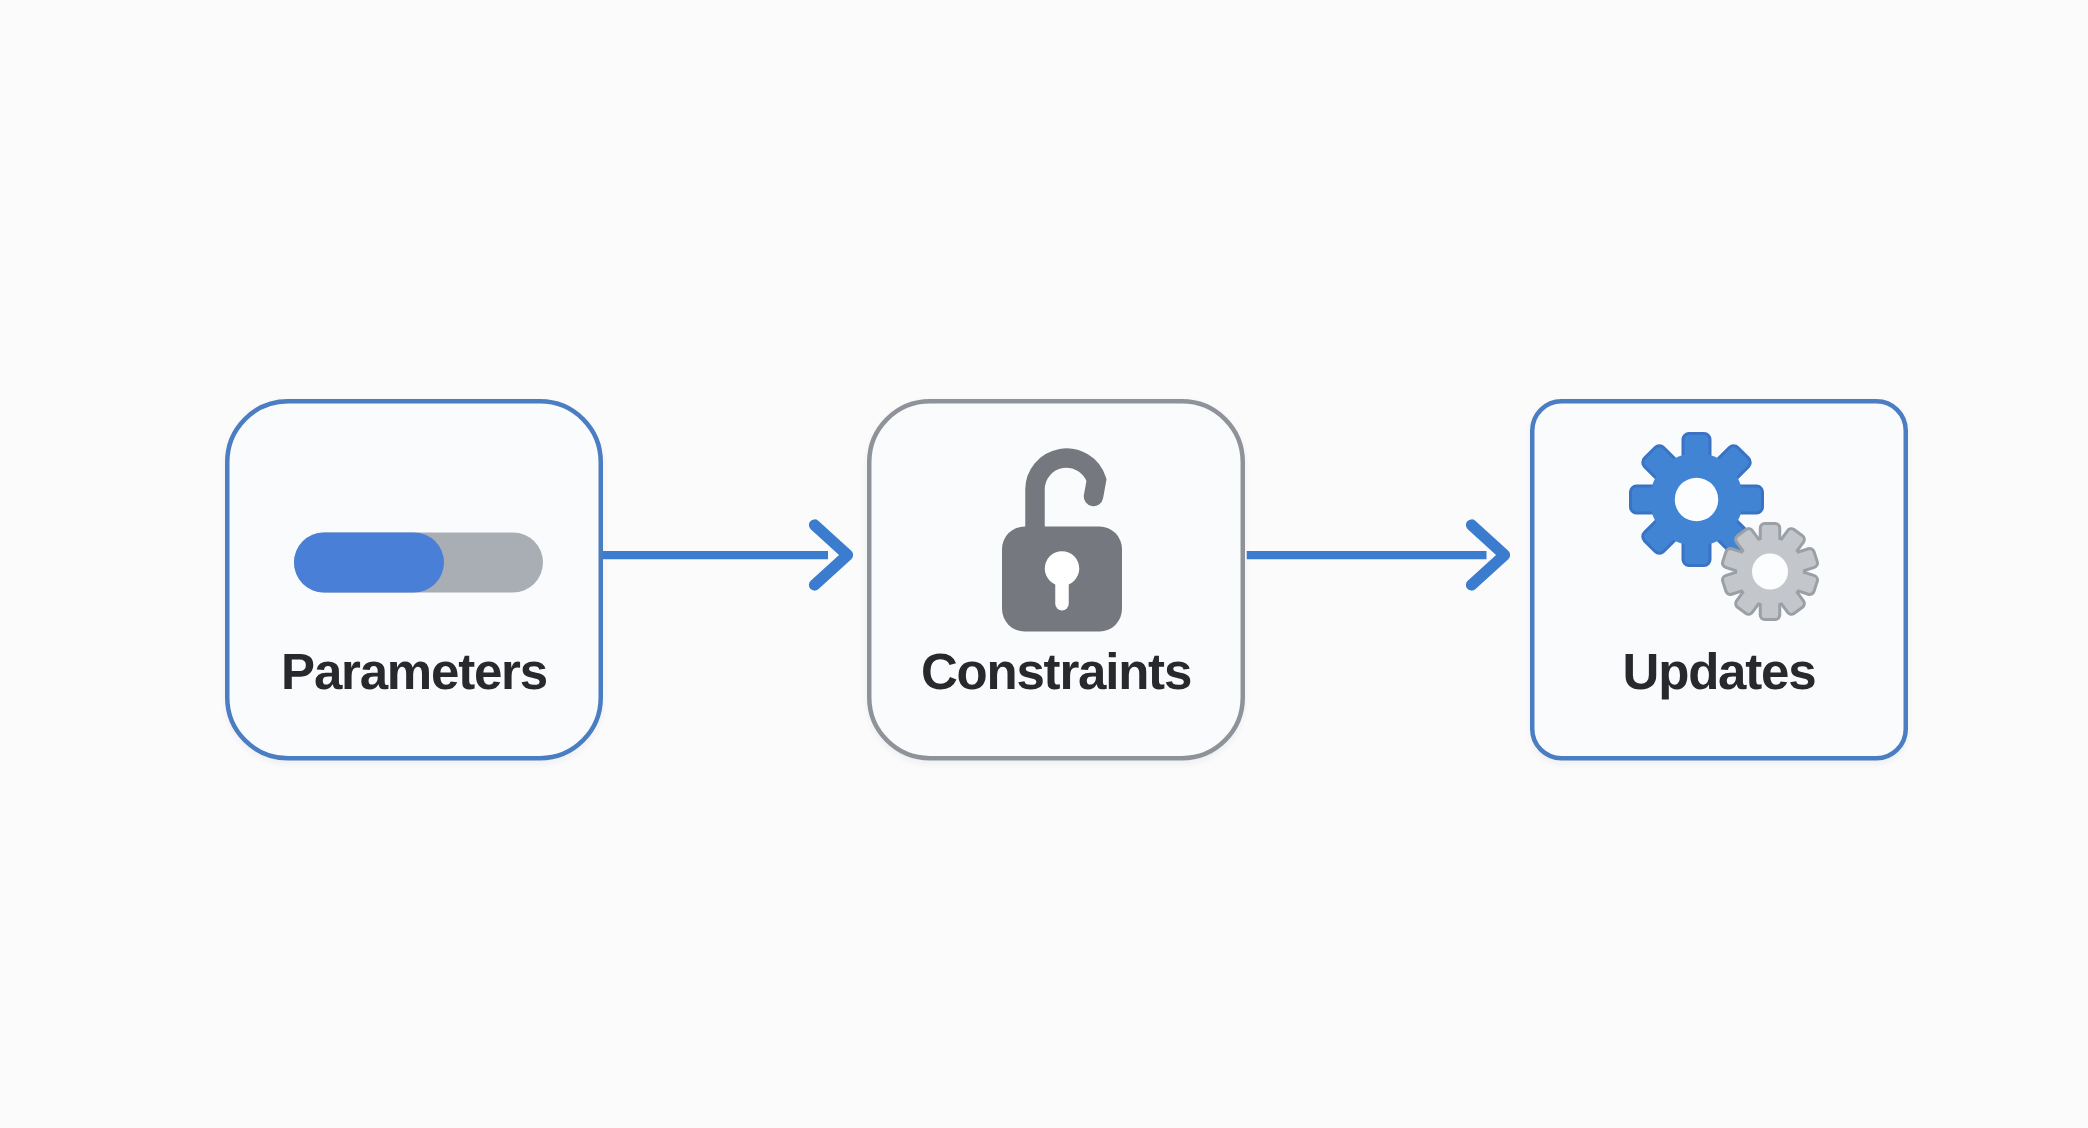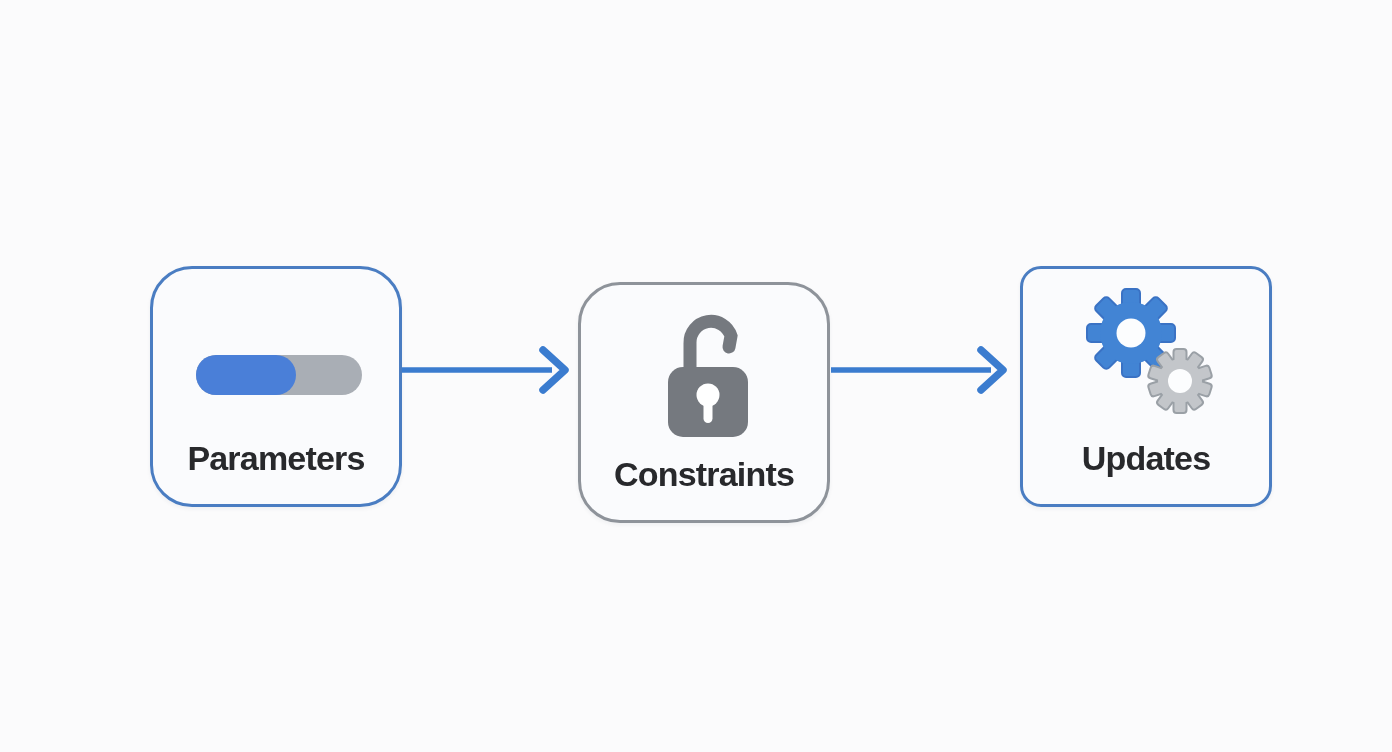--- a/index.html
+++ b/index.html
@@ -24,21 +24,21 @@
     background: #fafbfd;
     box-sizing: border-box;
     box-shadow: 0 2px 4px rgba(40,50,70,0.06);
   }
   .node-blue   { border: 3px solid #4a7dc2; }
   .node-gray   { border: 3px solid #8e939a; }
   .node-label {
     position: absolute;
     left: 0;
     right: 0;
-    bottom: 26px;
+    bottom: 36px;
     text-align: center;
     font-size: 34px;
     font-weight: 600;
     letter-spacing: -0.8px;
     color: #28292c;
   }
   
   .pill-track {
     position: absolute;
     left: 43px;
@@ -70,21 +70,21 @@
       <div class="pill-fill" style="width: 60%;"></div>
     </div>
     <div class="node-label">Parameters</div>
   </div>
 
   <svg class="arrow-svg" style="left:402px;" width="170" height="60" viewBox="0 0 170 60">
     <line x1="0" y1="30" x2="150" y2="30" stroke="#3b7ccf" stroke-width="5.5"></line>
     <path d="M 141 10 L 163 30 L 141 50" fill="none" stroke="#3b7ccf" stroke-width="7.5" stroke-linecap="round" stroke-linejoin="round"></path>
   </svg>
 
-  <div class="node node-gray" style="left:578px;margin-top:16px;">
+  <div class="node node-gray" style="left:578px;">
     <svg class="icon-svg" style="left:77px; top:16px;" width="100" height="140" viewBox="0 0 100 140">
       <path d="M 32 72 L 32 42 A 21 21 0 0 1 73 35 L 71 46" fill="none" stroke="#75797f" stroke-width="13" stroke-linecap="round"></path>
       <rect x="10" y="66" width="80" height="70" rx="15" fill="#75797f"></rect>
       <circle cx="50" cy="94" r="11.5" fill="#ffffff"></circle>
       <rect x="45.5" y="100" width="9" height="22" rx="4.5" fill="#ffffff"></rect>
     </svg>
     <div class="node-label">Constraints</div>
   </div>
 
   <svg class="arrow-svg" style="left:831px;" width="180" height="60" viewBox="0 0 180 60">

